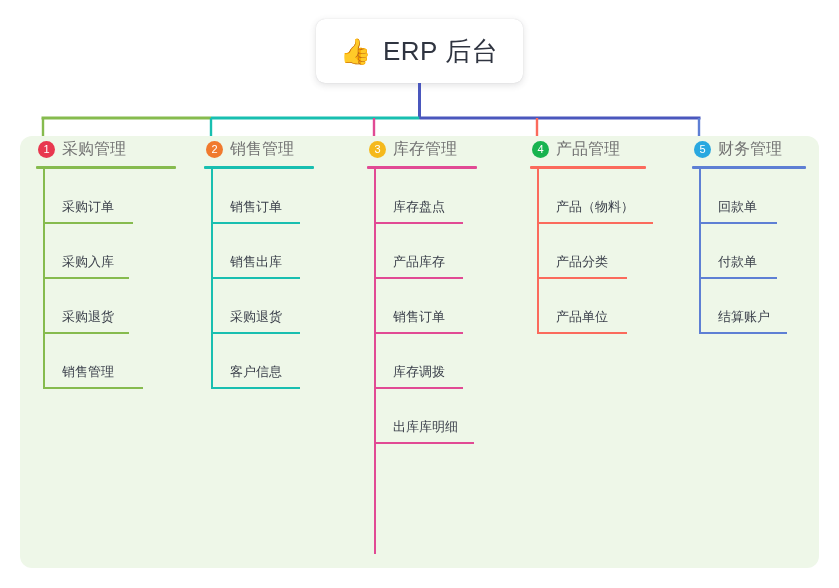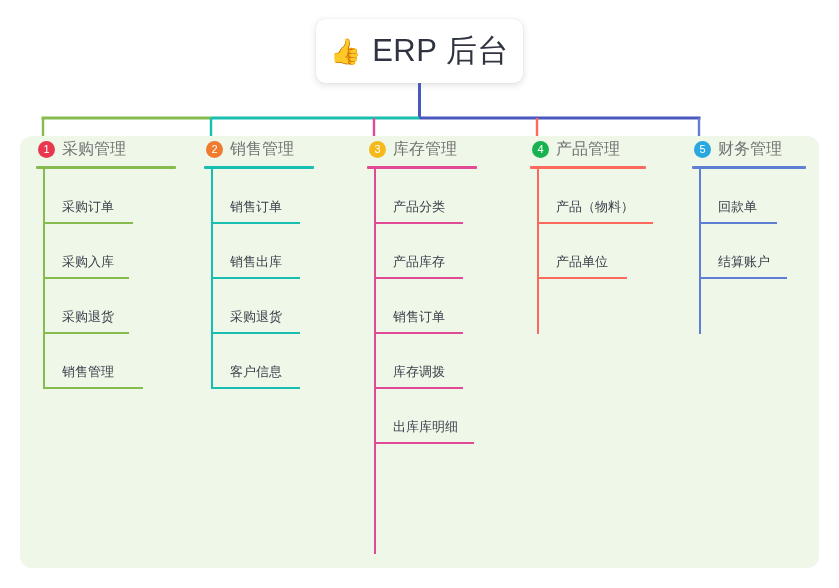--- a/index.html
+++ b/index.html
@@ -35,21 +35,21 @@
     justify-content: center;
     gap: 11px;
     box-sizing: border-box;
   }
   .title-emoji {
     font-size: 25px;
     line-height: 1;
     display: inline-block;
   }
   .title-text {
-    font-size: 31px;
+    font-size: 26px;
     color: #2f3440;
     letter-spacing: 0.5px;
     white-space: nowrap;
   }
 
   
   #connectors {
     position: absolute;
     left: 0;
     top: 0;
@@ -212,21 +212,21 @@
         </div>
         <div class="column" style="left: 347px; width: 110px;">
           <div class="col-header">
             <span class="badge" style="background: rgb(245, 185, 28);">3</span>
             <span class="col-title">库存管理</span>
           </div>
           <div class="col-underline" style="background: rgb(225, 74, 148); width: 110px;"></div>
           <div class="col-body" style="height: 385px;">
             <div class="stem" style="background: rgb(225, 74, 148); height: 385px;"></div>
             <div class="item">
-              <span class="item-label">产品分类</span>
+              <span class="item-label">库存盘点</span>
               <div class="item-rule" style="background: rgb(225, 74, 148); width: 89px;"></div>
             </div>
             <div class="item">
               <span class="item-label">产品库存</span>
               <div class="item-rule" style="background: rgb(225, 74, 148); width: 89px;"></div>
             </div>
             <div class="item">
               <span class="item-label">销售订单</span>
               <div class="item-rule" style="background: rgb(225, 74, 148); width: 89px;"></div>
             </div>
@@ -246,38 +246,46 @@
             <span class="col-title">产品管理</span>
           </div>
           <div class="col-underline" style="background: rgb(251, 106, 92); width: 116px;"></div>
           <div class="col-body" style="height: 165px;">
             <div class="stem" style="background: rgb(251, 106, 92); height: 165px;"></div>
             <div class="item">
               <span class="item-label">产品（物料）</span>
               <div class="item-rule" style="background: rgb(251, 106, 92); width: 116px;"></div>
             </div>
             <div class="item">
+              <span class="item-label">产品分类</span>
+              <div class="item-rule" style="background: rgb(251, 106, 92); width: 90px;"></div>
+            </div>
+            <div class="item">
               <span class="item-label">产品单位</span>
               <div class="item-rule" style="background: rgb(251, 106, 92); width: 90px;"></div>
             </div>
           </div>
         </div>
         <div class="column" style="left: 672px; width: 114px;">
           <div class="col-header">
             <span class="badge" style="background: rgb(41, 168, 224);">5</span>
             <span class="col-title">财务管理</span>
           </div>
           <div class="col-underline" style="background: rgb(94, 127, 212); width: 114px;"></div>
           <div class="col-body" style="height: 201px;">
             <div class="stem" style="background: rgb(94, 127, 212); height: 165px;"></div>
             <div class="item">
               <span class="item-label">回款单</span>
               <div class="item-rule" style="background: rgb(94, 127, 212); width: 78px;"></div>
             </div>
             <div class="item">
+              <span class="item-label">付款单</span>
+              <div class="item-rule" style="background: rgb(94, 127, 212); width: 78px;"></div>
+            </div>
+            <div class="item">
               <span class="item-label">结算账户</span>
               <div class="item-rule" style="background: rgb(94, 127, 212); width: 88px;"></div>
             </div>
           </div>
         </div>
       </div>
   </div>
 
 </div>
 

